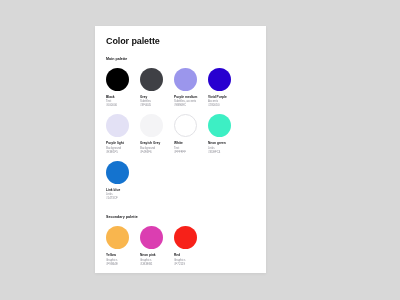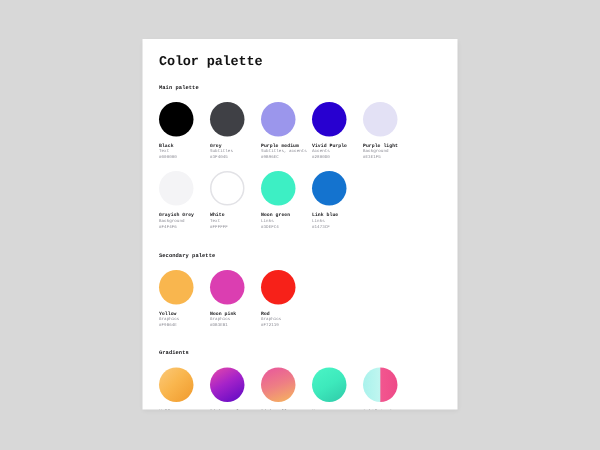--- a/index.html
+++ b/index.html
@@ -15,28 +15,27 @@
   }
   #stage {
     position: relative;
     width: 400px;
     height: 300px;
   }
   .card {
     position: absolute;
     left: 95px;
     top: 26px;
-    width: 210px;
+    width: 171px;
     height: 247px;
     background: #ffffff;
     box-sizing: border-box;
     padding: 10px 11px 0 11px;
     overflow: hidden;
     box-shadow: 0 1px 3px rgba(0,0,0,0.06);
-    font-family: Liberation Mono, monospace;
   }
   .page-title {
     font-size: 9px;
     font-weight: bold;
     color: #121212;
     letter-spacing: -0.1px;
     margin: 0 0 11px 0;
     line-height: 10px;
   }
   .section {

